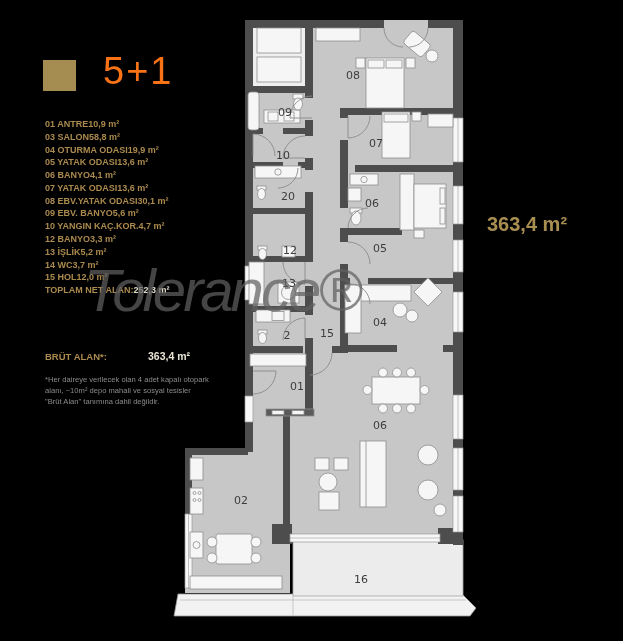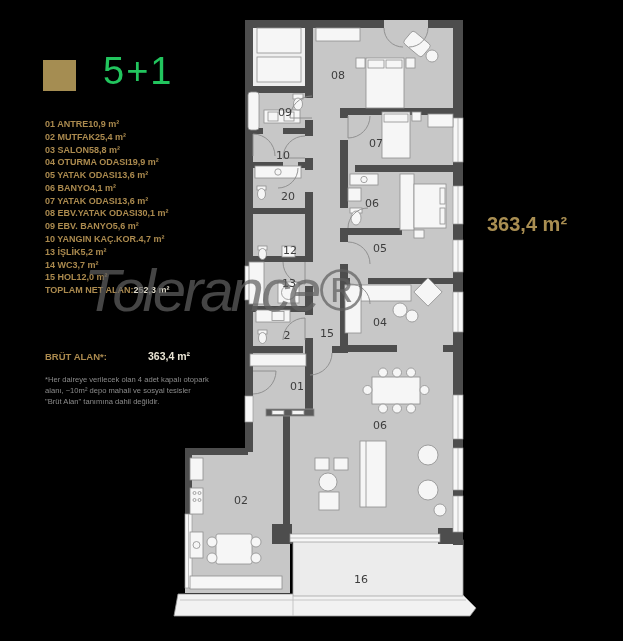--- a/index.html
+++ b/index.html
@@ -3,21 +3,21 @@
 <meta charset="utf-8">
 <style>
   html,body{margin:0;padding:0;background:#000;}
   body{
     position:relative;width:623px;height:641px;overflow:hidden;
     font-family:"Liberation Sans",sans-serif;
     -webkit-font-smoothing:antialiased;
   }
   
   .accent-square{position:absolute;left:43px;top:60px;width:33px;height:31px;background:#a58d52;}
-  .plan-title{position:absolute;left:103px;top:50px;font-size:38px;font-weight:400;color:#22c55e;letter-spacing:2px;}
+  .plan-title{position:absolute;left:103px;top:50px;font-size:38px;font-weight:400;color:#f97316;letter-spacing:2px;}
   .legend{position:absolute;left:45px;top:118px;width:145px;}
   .lrow{display:flex;line-height:12.78px;font-size:9px;font-weight:bold;color:#ab8a4e;}
   .lrow .lbl{white-space:nowrap;}
   .lrow .val{white-space:nowrap;}
   .lrow.total .val{color:#e0dccd;}
   .brut{position:absolute;left:45px;top:350px;width:145px;display:flex;justify-content:space-between;align-items:baseline;}
   .brut .lbl{font-size:9.5px;font-weight:bold;color:#ab8a4e;}
   .brut .val{font-size:10.5px;font-weight:bold;color:#e9e4d4;}
   .footnote{position:absolute;left:45px;top:374px;width:164px;font-size:7.6px;line-height:1.45;color:#8b8b8b;}
   .area-callout{position:absolute;left:487px;top:213px;font-size:20px;font-weight:bold;color:#a98e52;white-space:nowrap;}
@@ -43,24 +43,20 @@
 <div class="accent-square"></div>
 <div class="plan-title">5+1</div>
 
 <div class="legend">
   <div>
       <div class="lrow">
         <span class="lbl">01 ANTRE</span>
         <span class="val">10,9 m²</span>
       </div>
       <div class="lrow">
-        <span class="lbl">02 MUTFAK</span>
-        <span class="val">25,4 m²</span>
-      </div>
-      <div class="lrow">
         <span class="lbl">03 SALON</span>
         <span class="val">58,8 m²</span>
       </div>
       <div class="lrow">
         <span class="lbl">04 OTURMA ODASI</span>
         <span class="val">19,9 m²</span>
       </div>
       <div class="lrow">
         <span class="lbl">05 YATAK ODASI</span>
         <span class="val">13,6 m²</span>
@@ -77,20 +73,24 @@
         <span class="lbl">08 EBV.YATAK ODASI</span>
         <span class="val">30,1 m²</span>
       </div>
       <div class="lrow">
         <span class="lbl">09 EBV. BANYO</span>
         <span class="val">5,6 m²</span>
       </div>
       <div class="lrow">
         <span class="lbl">10 YANGIN KAÇ.KOR.</span>
         <span class="val">4,7 m²</span>
+      </div>
+      <div class="lrow">
+        <span class="lbl">12 BANYO</span>
+        <span class="val">3,3 m²</span>
       </div>
       <div class="lrow">
         <span class="lbl">13 İŞLİK</span>
         <span class="val">5,2 m²</span>
       </div>
       <div class="lrow">
         <span class="lbl">14 WC</span>
         <span class="val">3,7 m²</span>
       </div>
       <div class="lrow">
@@ -323,21 +323,21 @@
 </div>
 
 <div class="room-labels">
     <span class="room-num" style="left: 297px; top: 386px;">01</span>
     <span class="room-num" style="left: 241px; top: 500px;">02</span>
     <span class="room-num" style="left: 380px; top: 425px;">06</span>
     <span class="room-num" style="left: 380px; top: 322px;">04</span>
     <span class="room-num" style="left: 380px; top: 248px;">05</span>
     <span class="room-num" style="left: 372px; top: 203px;">06</span>
     <span class="room-num" style="left: 376px; top: 143px;">07</span>
-    <span class="room-num" style="left: 338px; top: 75px;">08</span>
+    <span class="room-num" style="left: 353px; top: 75px;">08</span>
     <span class="room-num" style="left: 285px; top: 112px;">09</span>
     <span class="room-num" style="left: 283px; top: 155px;">10</span>
     <span class="room-num" style="left: 288px; top: 196px;">20</span>
     <span class="room-num" style="left: 290px; top: 250px;">12</span>
     <span class="room-num" style="left: 289px; top: 283px;">13</span>
     <span class="room-num" style="left: 287px; top: 335px;">2</span>
     <span class="room-num" style="left: 327px; top: 333px;">15</span>
     <span class="room-num" style="left: 361px; top: 579px;">16</span>
   </div>
 

